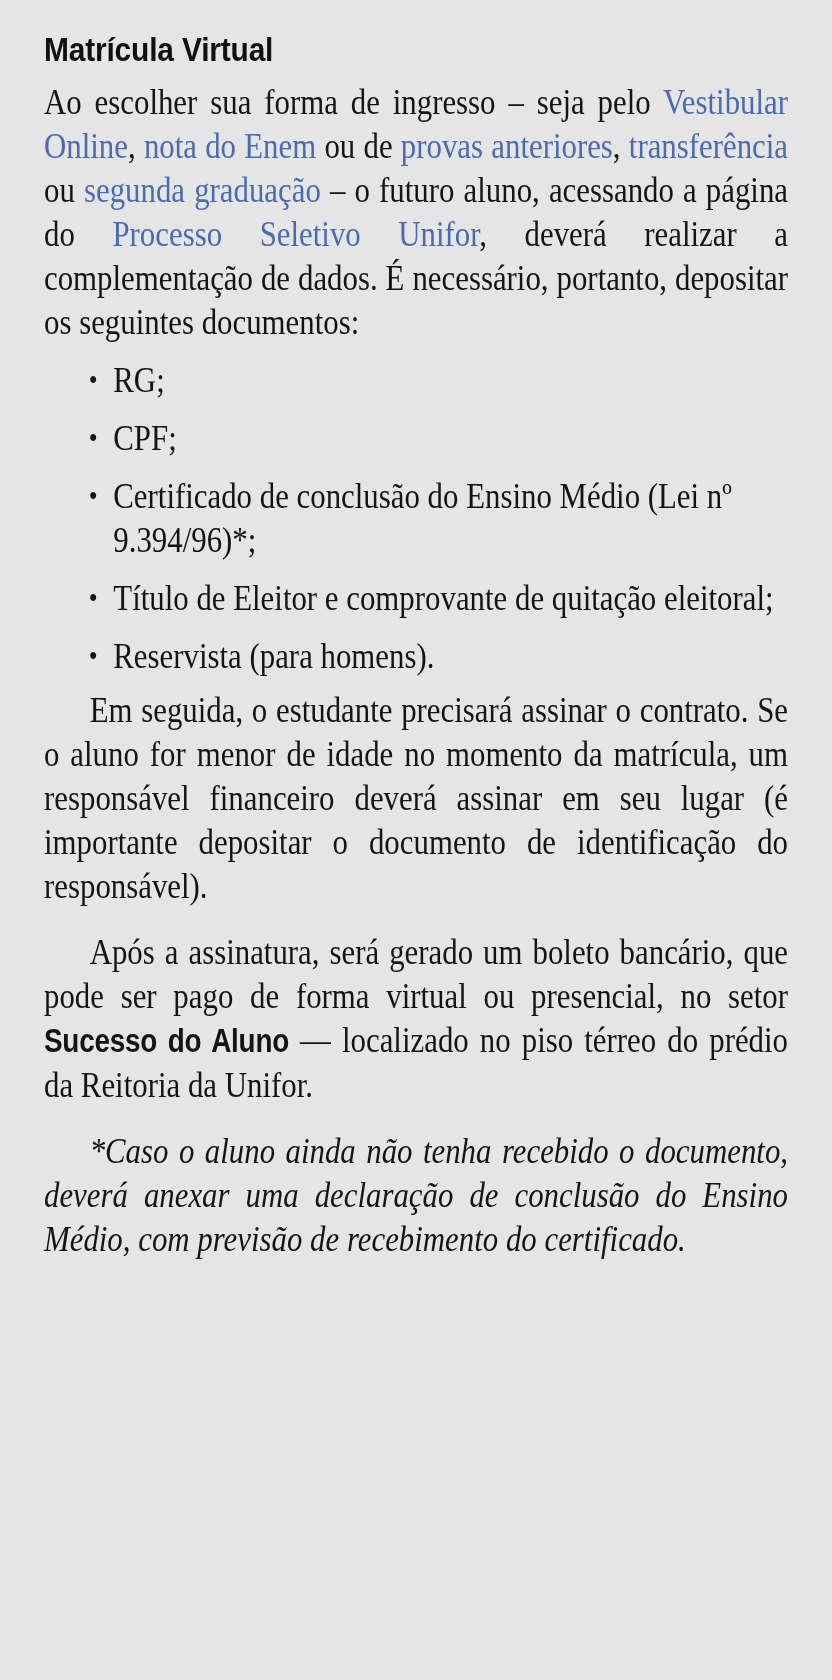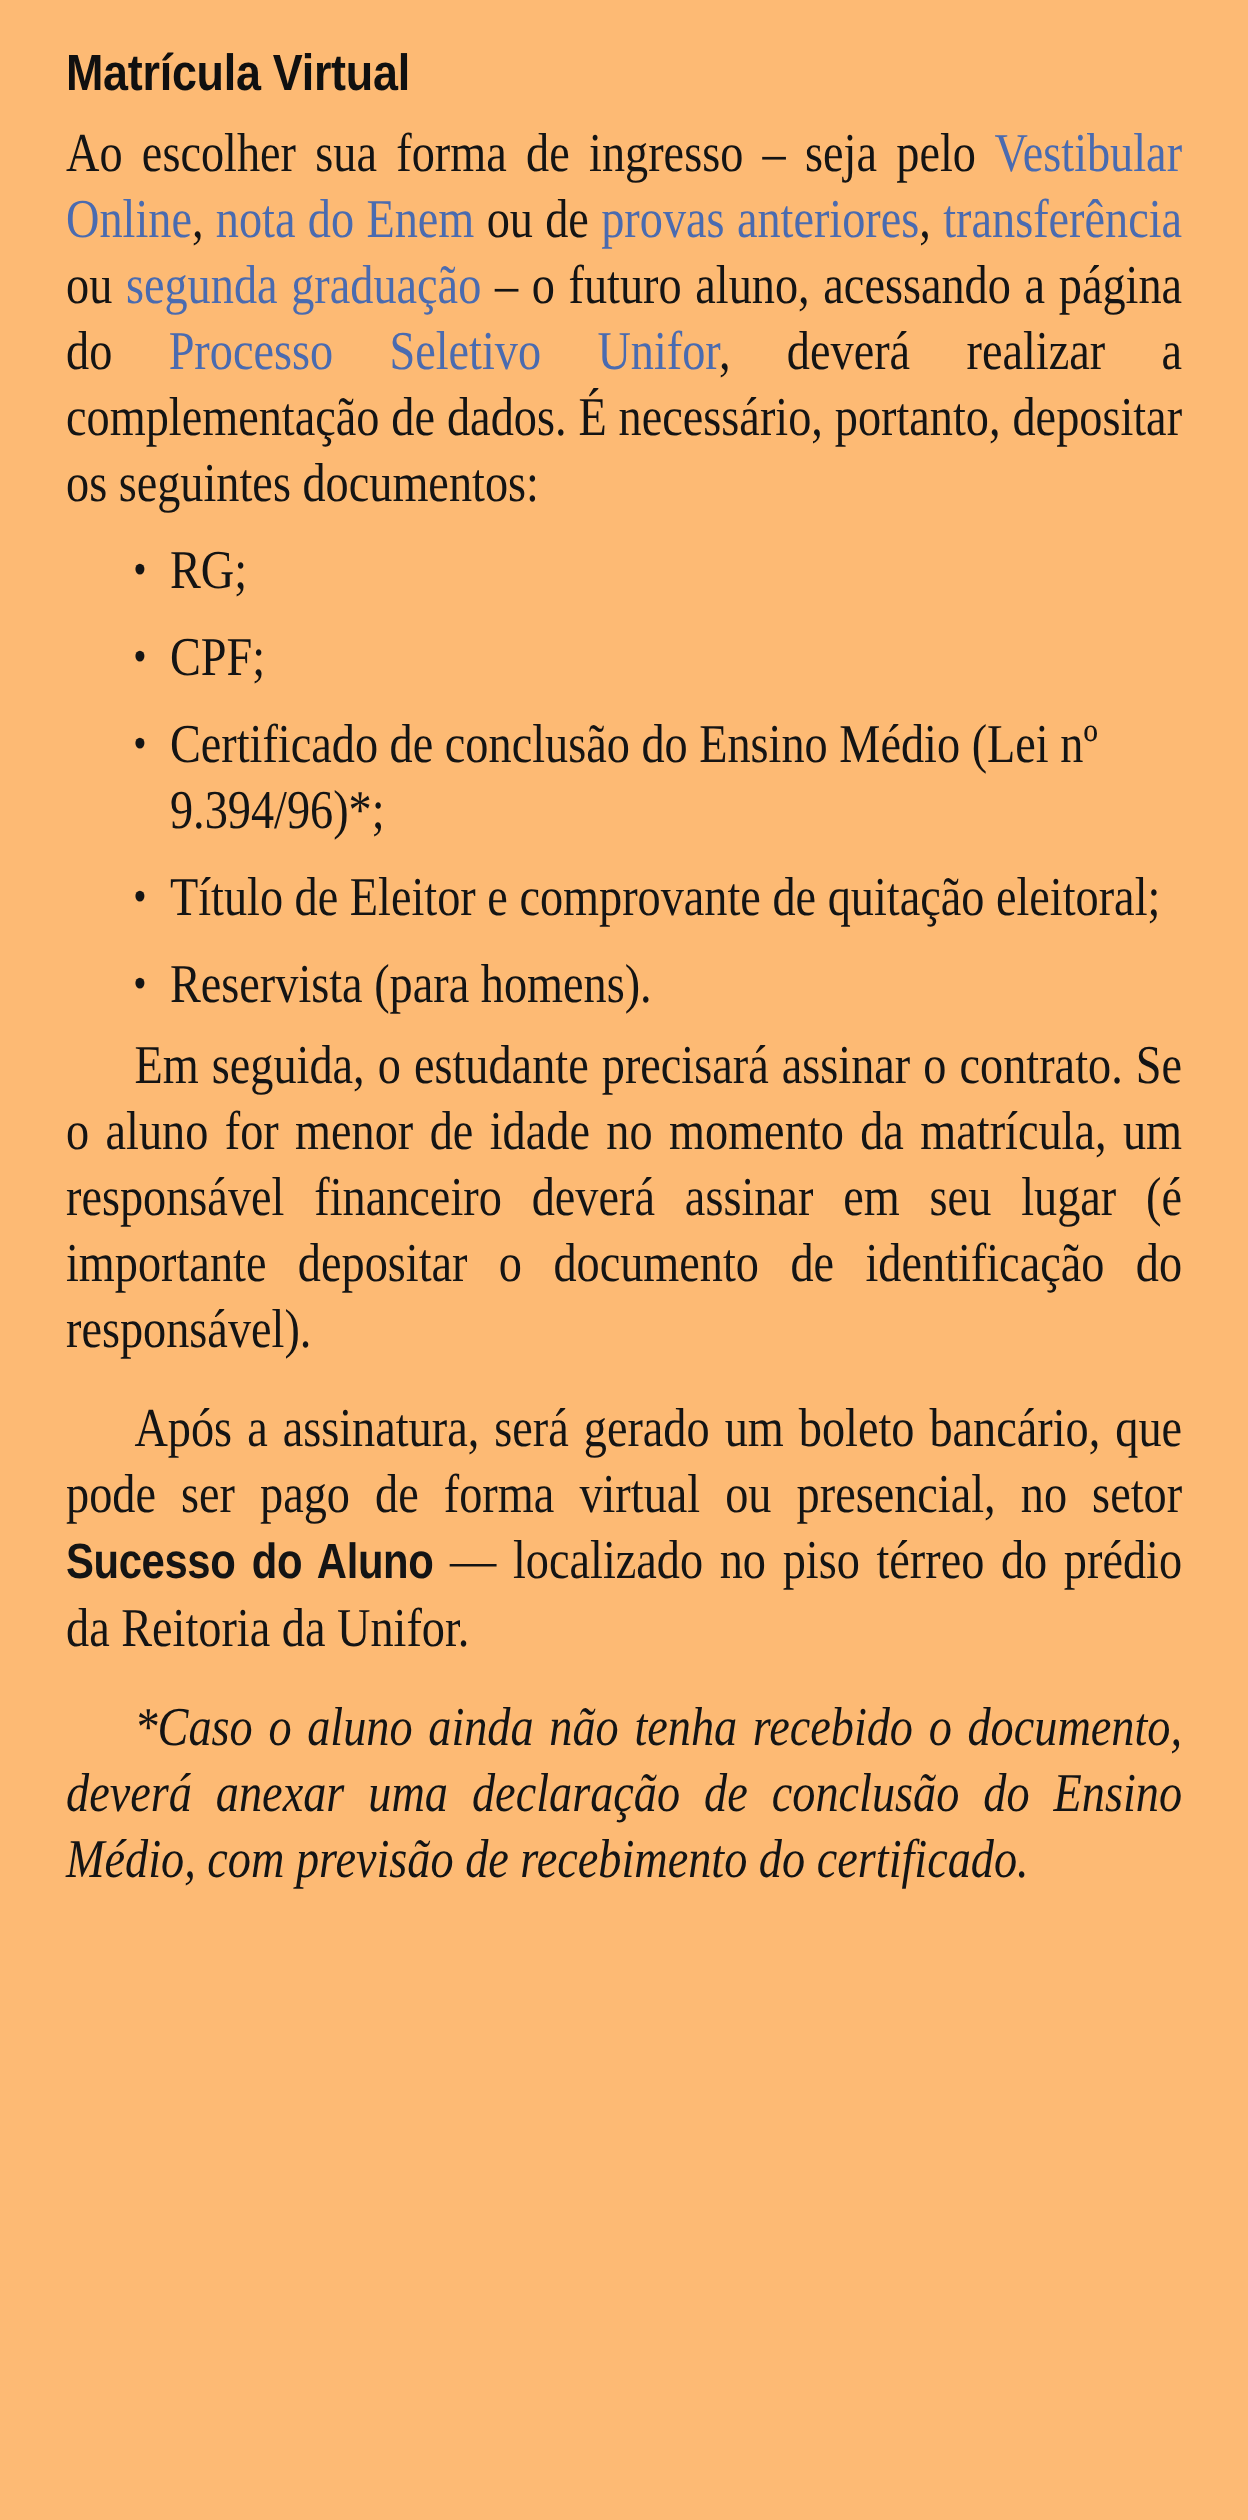--- a/index.html
+++ b/index.html
@@ -119,21 +119,21 @@
     display: inline-block;
     width: 100%;
   }
   p.footnote.no-stretch::after { display: none; }
 
   .block-gap { height: 22px; }
 </style>
 </head>
 <body style="background: rgb(232, 215, 184);">
 
-<div id="article" style="background: #fdba74;">
+<div id="article" style="background: #e5e5e5;">
 
   <h1 class="doc-title" style="color: rgb(16, 16, 16);">Matrícula Virtual</h1>
 
   <div class="body-text squeeze" style="color: rgb(20, 20, 20);">
 
     <p class="para no-stretch"><span>Ao escolher sua forma de ingresso – seja pelo </span><a class="link" href="#" style="color: rgb(74, 107, 176);">Vestibular Online</a><span>, </span><a class="link" href="#" style="color: rgb(74, 107, 176);">nota do Enem</a><span> ou de </span><a class="link" href="#" style="color: rgb(74, 107, 176);">provas anteriores</a><span>, </span><a class="link" href="#" style="color: rgb(74, 107, 176);">transferência</a><span> ou </span><a class="link" href="#" style="color: rgb(74, 107, 176);">segunda graduação</a><span> – o futuro aluno, acessando a página do </span><a class="link" href="#" style="color: rgb(74, 107, 176);">Processo Seletivo Unifor</a><span>, deverá realizar a complementação de dados. É necessário, portanto, depositar os seguintes documentos:</span></p>
 
     <ul class="doc-list">
       <li><span class="bullet-dot">•</span><span>RG;</span></li>
       <li><span class="bullet-dot">•</span><span>CPF;</span></li>

